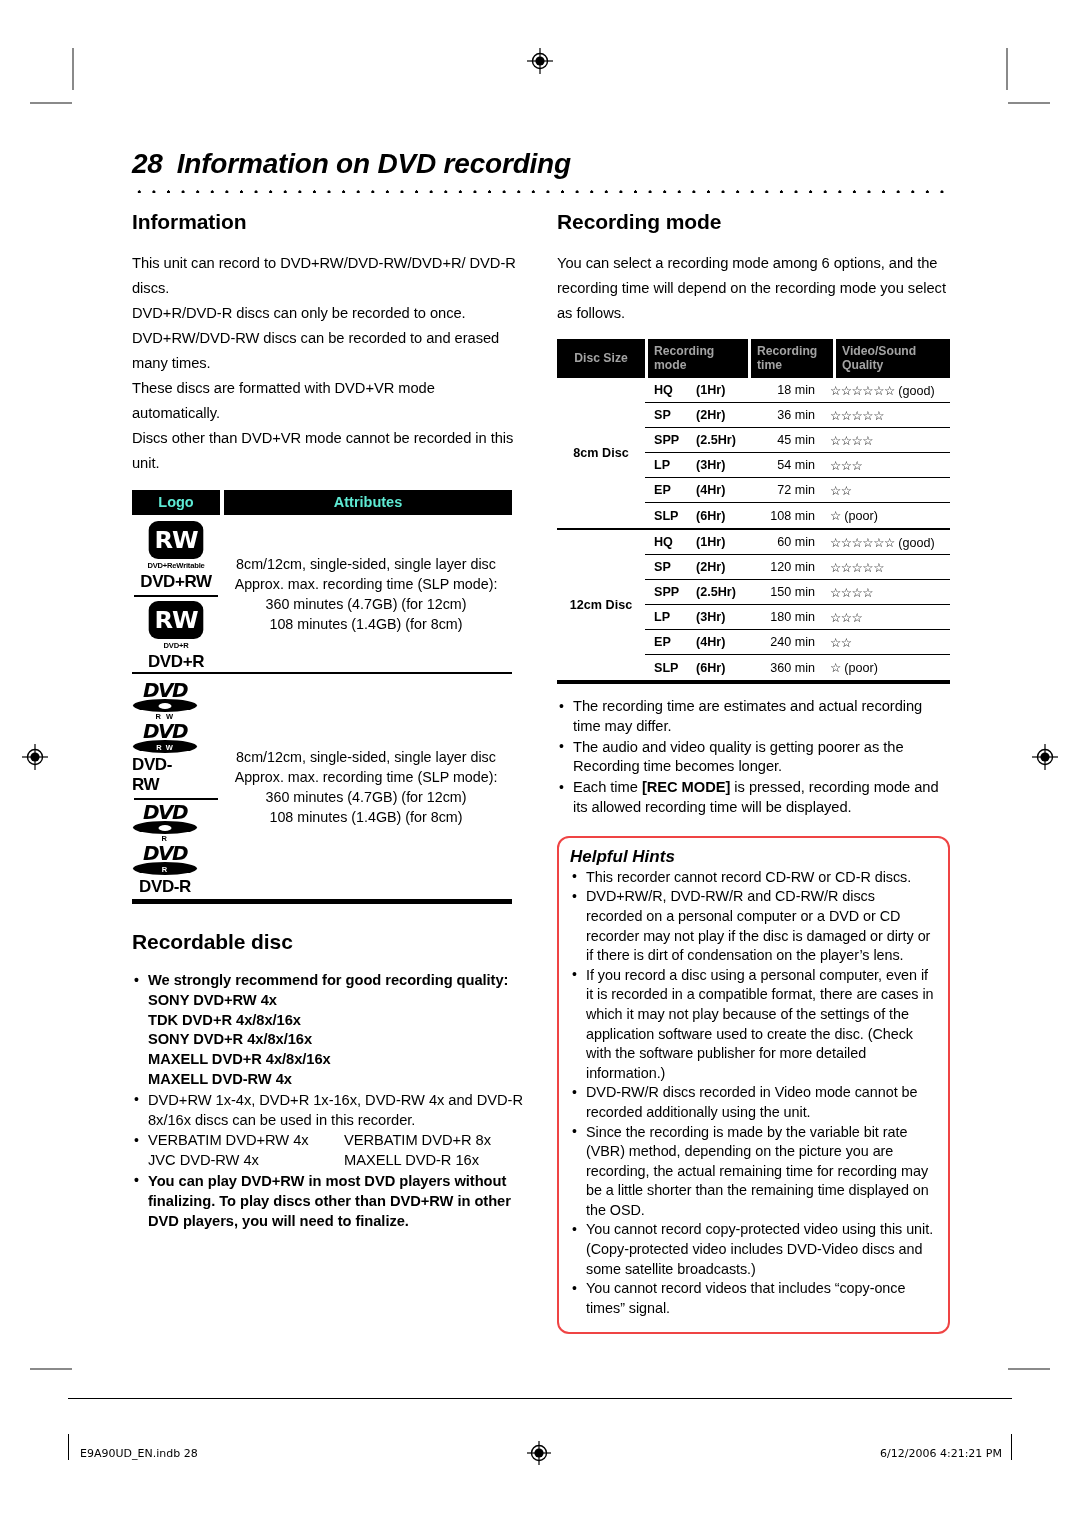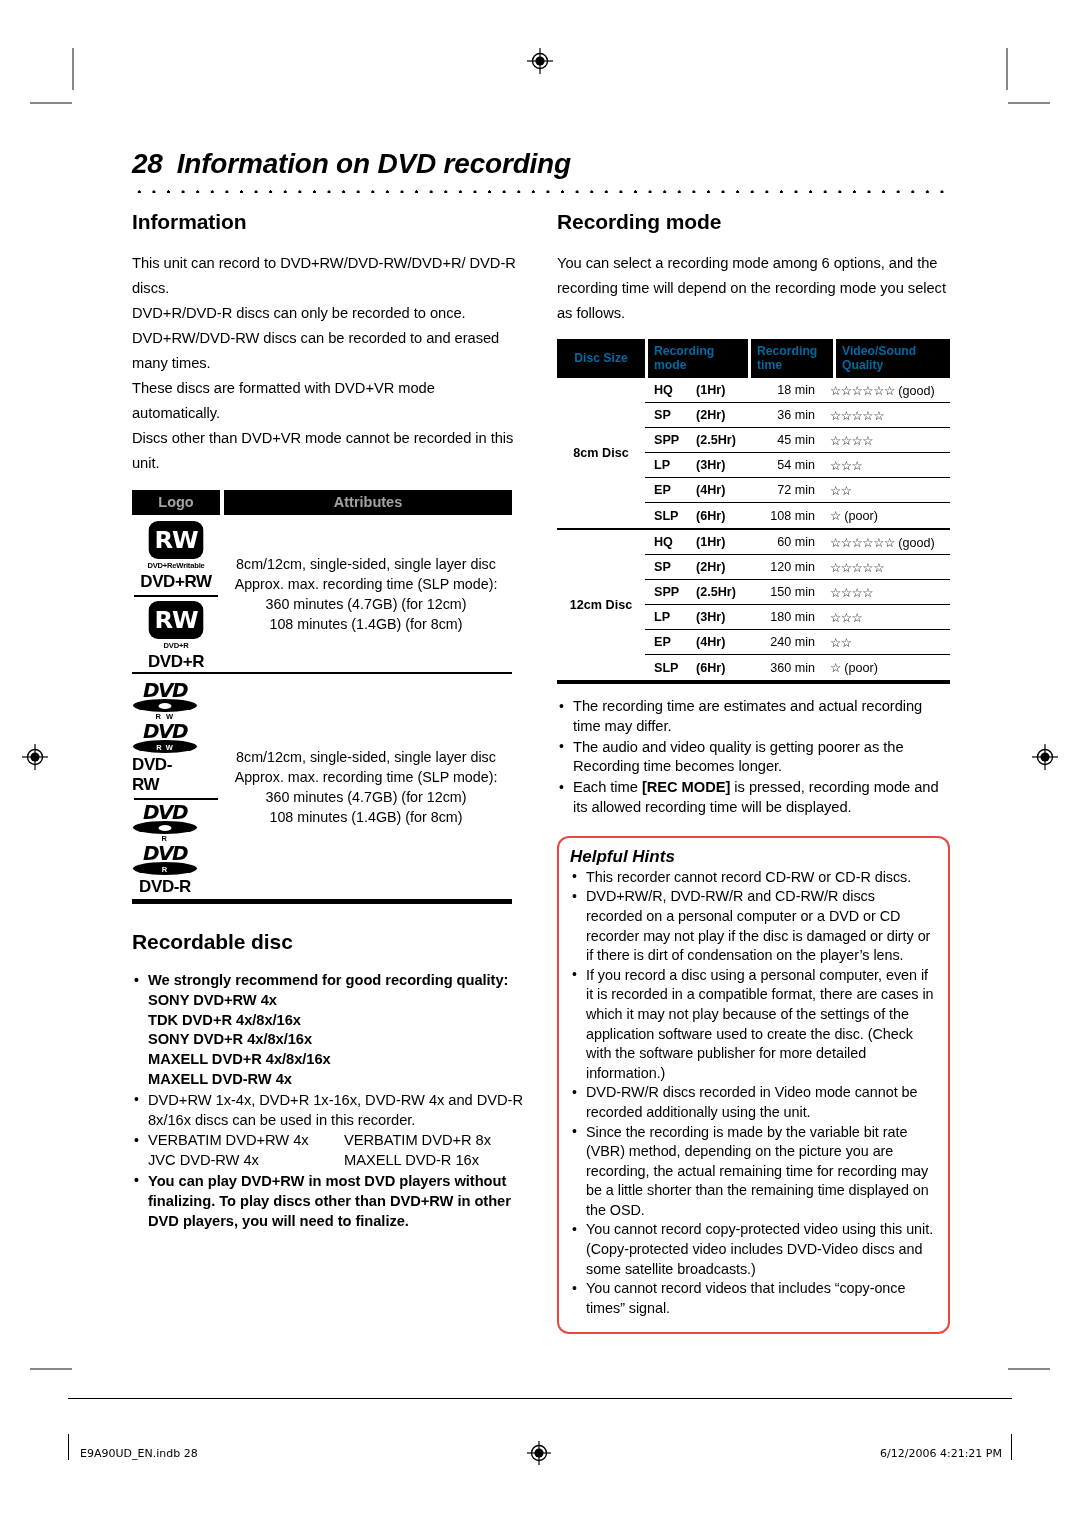--- a/index.html
+++ b/index.html
@@ -42,21 +42,21 @@
     margin-bottom: 17px;
   }
   p.body, .body {
     font-size: 14.7px; line-height: 25px; letter-spacing: -0.05px;
   }
 
   
   .logo-table { margin-top: 14px; width: 380px; }
   .lt-head { display: flex; gap: 4px; }
   .lt-head .cell {
-    background: #000; color: #a3a3a3; font-size: 14.5px; font-weight: bold;
+    background: #000; color: #5eead4; font-size: 14.5px; font-weight: bold;
     text-align: center; padding: 4px 0 5px;
   }
   .lt-head .c-logo { width: 88px; }
   .lt-head .c-attr { flex: 1; }
 
   .lt-row { display: flex; position: relative; }
   .lt-logos { width: 88px; flex: none; padding-top: 6px; }
   .lt-attr {
     flex: 1; font-size: 14.3px; line-height: 20px; text-align: center;
     display: flex; flex-direction: column; justify-content: center;
@@ -105,21 +105,21 @@
   .dvd-cap {
     font-size: 7.5px; font-weight: bold; text-align: center;
     letter-spacing: 1.4px; line-height: 9px;
   }
   .dvd-name { font-size: 17px; font-weight: bold; margin-top: 2px; letter-spacing: -0.4px; }
 
   
   .rm-table { margin-top: 13px; width: 393px; font-size: 12px; }
   .rm-head { display: flex; gap: 3px; }
   .rm-head .cell {
-    background: #000; color: #0369a1; font-weight: bold; font-size: 12.2px;
+    background: #000; color: #a3a3a3; font-weight: bold; font-size: 12.2px;
     line-height: 14px; padding: 5px 6px 6px; display: flex; align-items: center;
   }
   .rm-head .h-size { width: 88px; justify-content: center; }
   .rm-head .h-mode { width: 100px; }
   .rm-head .h-time { width: 82px; }
   .rm-head .h-qual { flex: 1; }
 
   .rm-body { position: relative; }
   .rm-group { display: flex; position: relative; }
   .rm-size {

